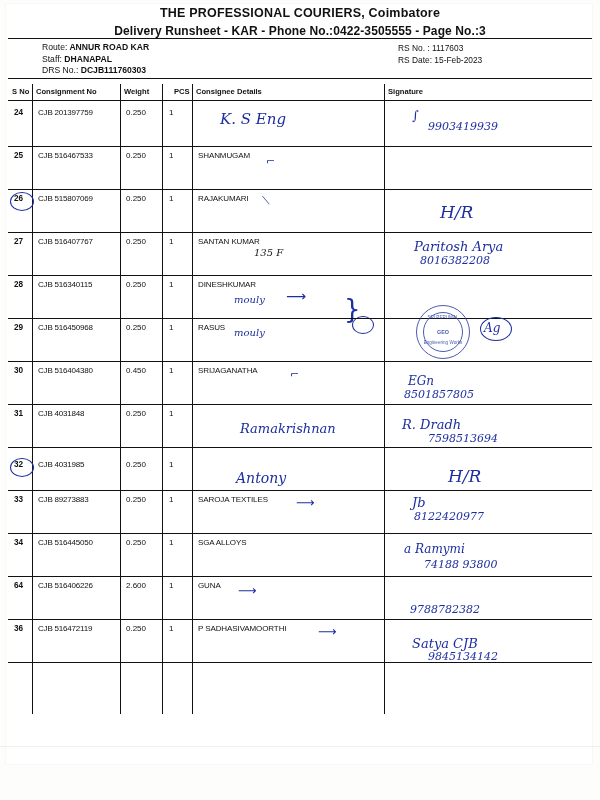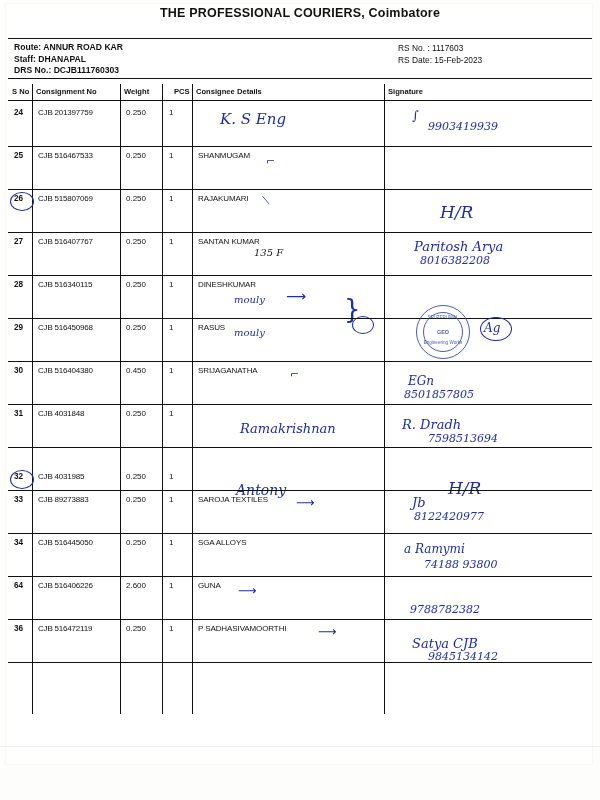--- a/index.html
+++ b/index.html
@@ -28,21 +28,21 @@
   .hdr .title{
     font-size:12.5px;font-weight:bold;letter-spacing:.2px;
   }
   .hdr .subtitle{
     font-size:12px;font-weight:bold;margin-top:4px;letter-spacing:.1px;
   }
   .meta{
     position:absolute;left:14px;top:42px;font-size:8.6px;line-height:11.5px;font-weight:bold;
   }
   .meta div{white-space:nowrap;}
-  .meta .lbl{font-weight:bold;}
+  .meta .lbl{font-weight:normal;margin-left:28px;}
   .meta .val{font-weight:bold;}
   .meta-right{
     position:absolute;left:398px;top:42px;font-size:8.4px;line-height:12px;
   }
   .rule{
     position:absolute;background:#111;
   }
   .tbl{
     position:absolute;left:8px;top:84px;width:584px;height:630px;
   }
@@ -105,20 +105,21 @@
   }
 </style>
 </head>
 <body>
 
 <div class="page">
   <div class="paper-edge"></div>
 
   <div class="hdr">
     <div class="title">THE PROFESSIONAL COURIERS, Coimbatore</div>
+    <div class="subtitle">Delivery Runsheet - KAR - Phone No.:0422-3505555 - Page No.:3</div>
   </div>
 
   <div class="meta">
     <div>
       <span class="lbl">Route:</span>
       <span class="val">ANNUR ROAD KAR</span>
     </div>
     <div>
       <span class="lbl">Staff:</span>
       <span class="val">DHANAPAL</span>
@@ -267,21 +268,21 @@
       <span class="pcs">1</span>
       <span class="cons"></span>
       <span class="hw name" style="position:absolute;left:232px;top:16px;font-size:13px;">Ramakrishnan</span>
       <div class="sig">
         <span class="hw name" style="position:absolute;left:14px;top:12px;font-size:13px;">R. Dradh</span>
         <span class="hw num" style="position:absolute;left:40px;top:27px;">7598513694</span>
       </div>
     </div>
     <div class="hline" style="top:363px;"></div>
 
-    <div class="row" style="top:384px;">
+    <div class="row" style="top:372px;">
       <div class="circle-sno" style="left:2px;top:2px;"></div>
       <span class="sno">32</span>
       <span class="cn">CJB 4031985</span>
       <span class="wt">0.250</span>
       <span class="pcs">1</span>
       <span class="cons"></span>
       <span class="hw name" style="position:absolute;left:228px;top:14px;font-size:14px;">Antony</span>
       <div class="sig">
         <span class="hw name" style="position:absolute;left:60px;top:10px;font-size:17px;">H/R</span>
       </div>

